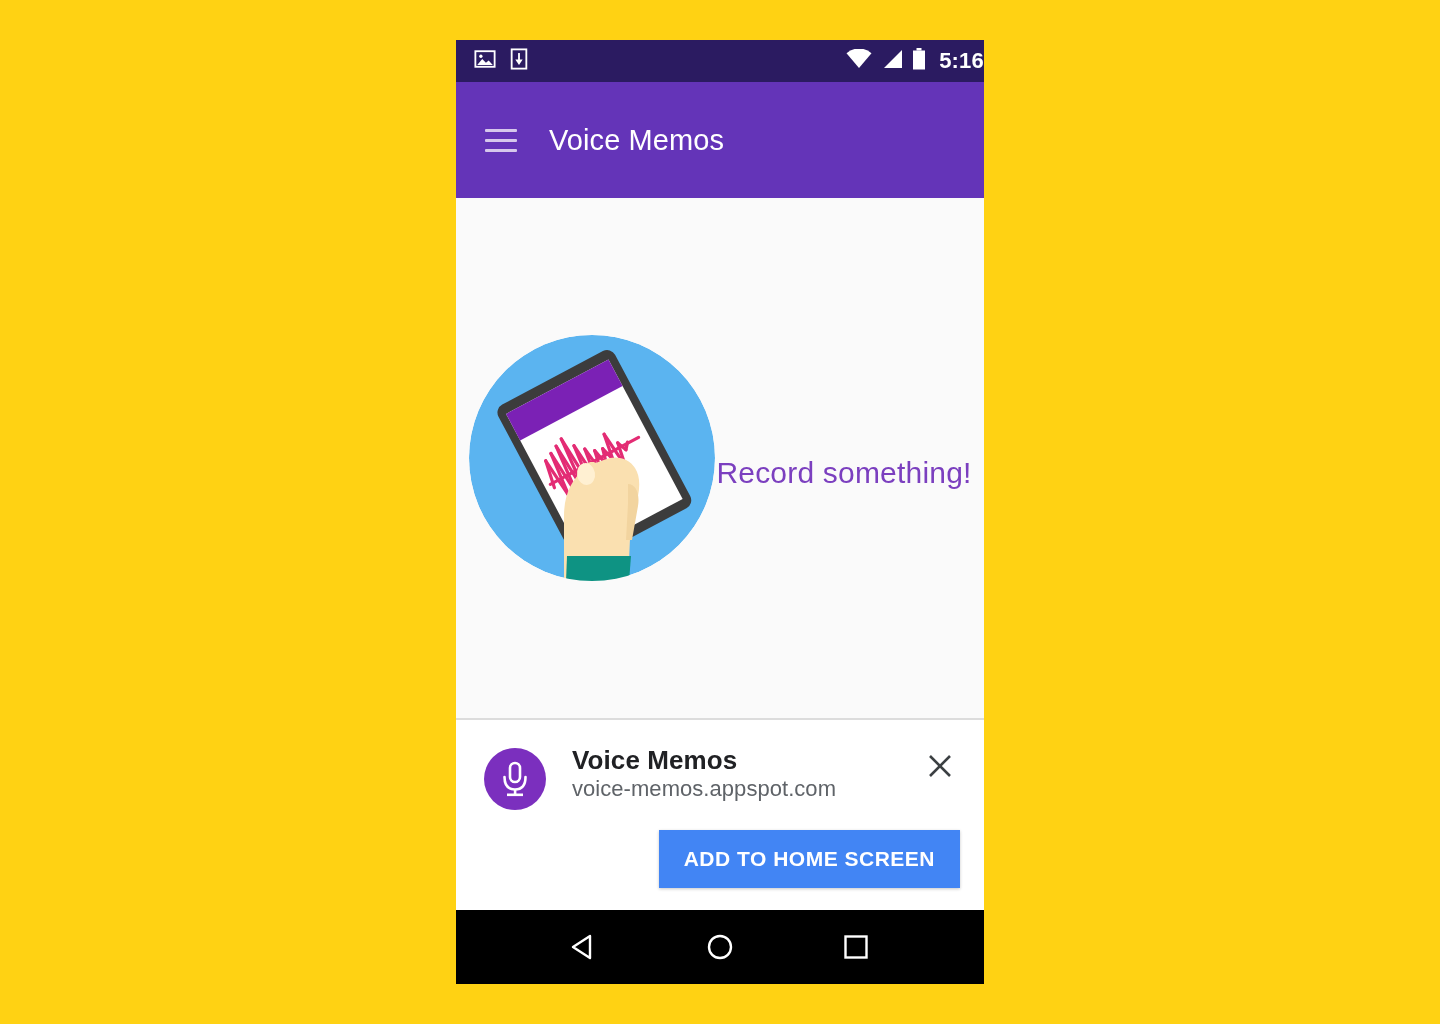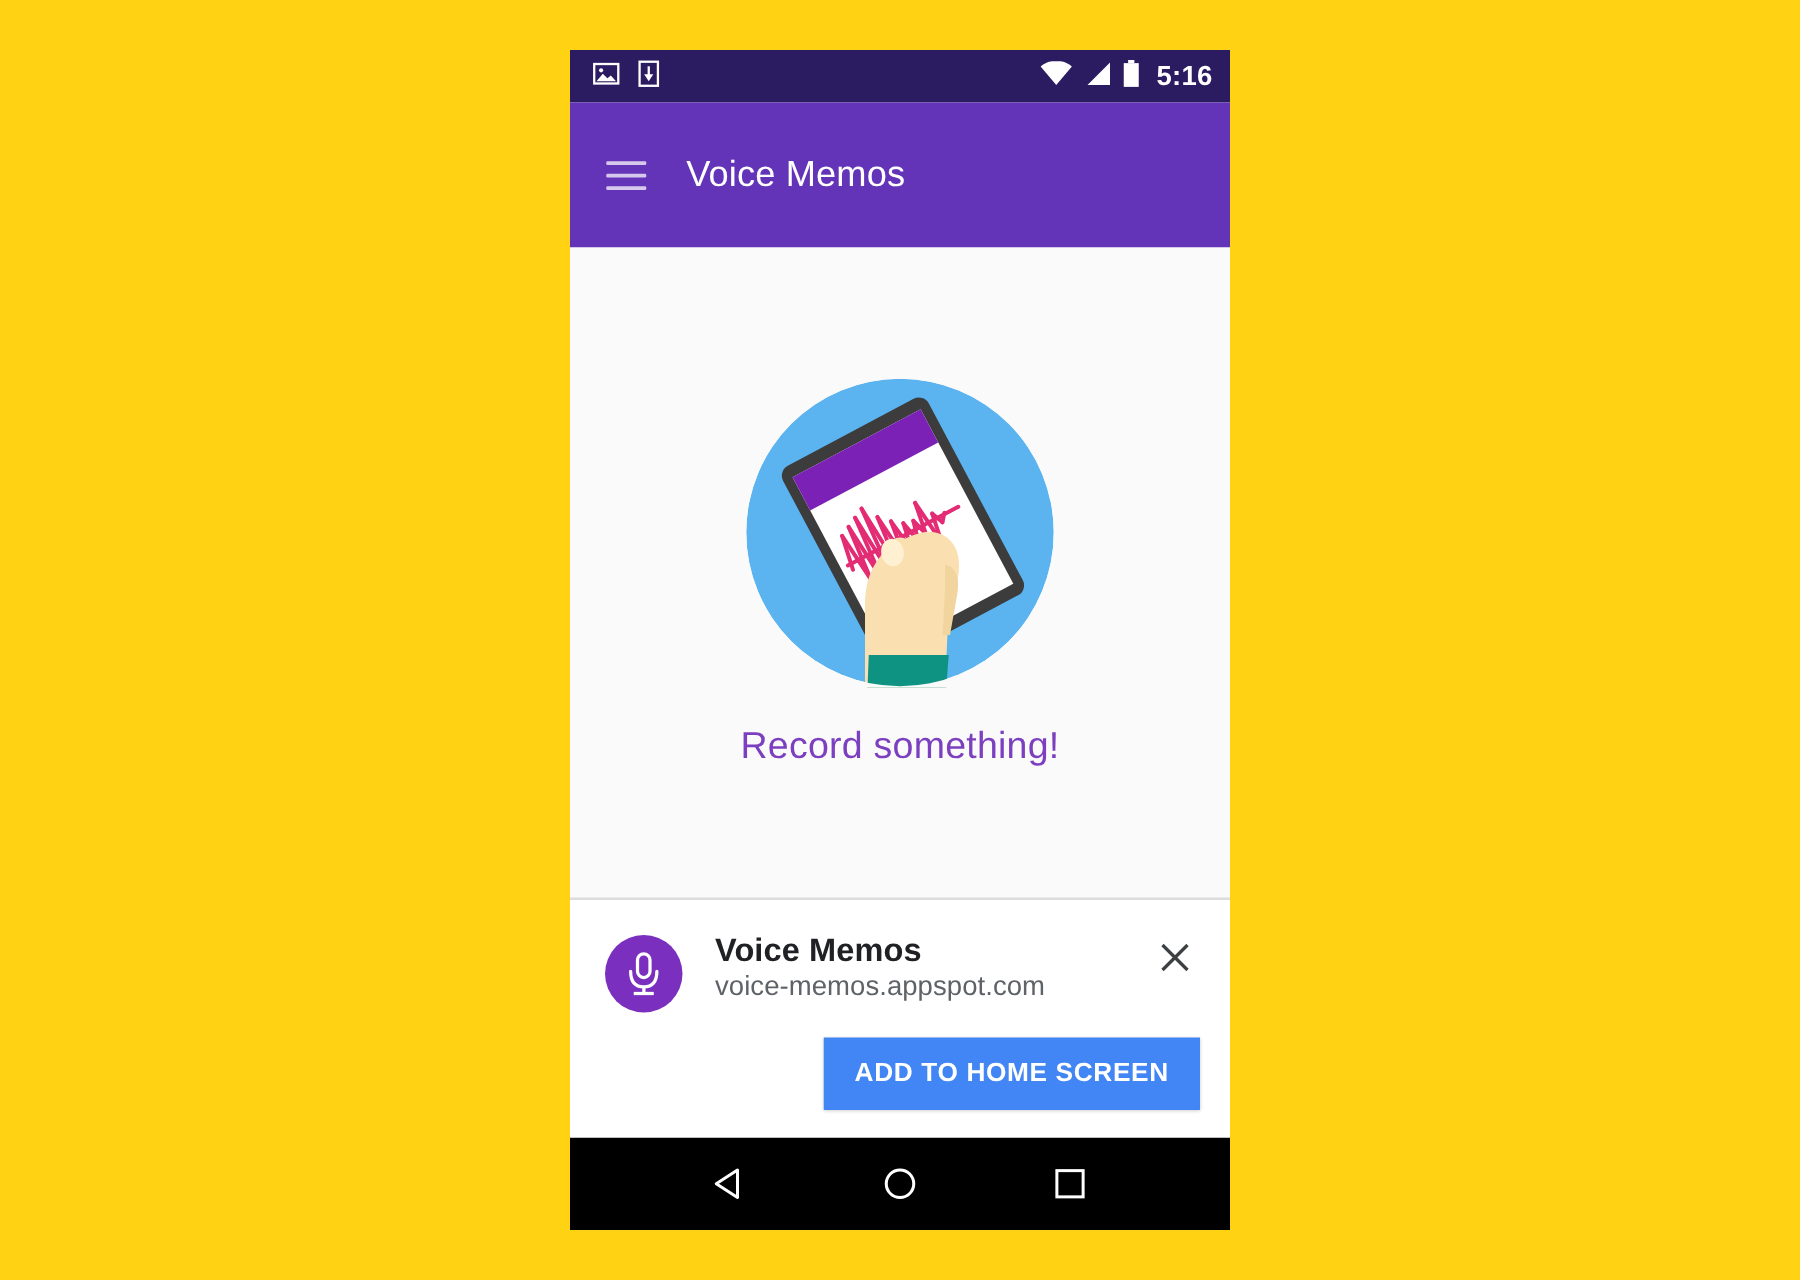--- a/index.html
+++ b/index.html
@@ -28,21 +28,21 @@
     display: flex;
     flex-direction: column;
   }
 
   
   #status-bar {
     height: 42px;
     background: #2B1B61;
     display: flex;
     align-items: center;
-    padding: 0 14px 0 18px;
+    padding: 0 0 0 18px;
     flex: 0 0 auto;
   }
   .sb-left { display: flex; align-items: center; gap: 14px; }
   .sb-right { display: flex; align-items: center; gap: 9px; margin-left: auto; }
   .sb-icon { display: block; }
   #status-time {
     color: #ffffff;
     font-size: 22px;
     font-weight: bold;
     letter-spacing: 0.2px;
@@ -82,21 +82,21 @@
     font-size: 29px;
     font-weight: normal;
     letter-spacing: 0.1px;
   }
 
   
   #content {
     flex: 1 1 auto;
     background: #FAFAFA;
     display: flex;
-    flex-direction: column;
+    flex-direction: row;
     align-items: center;
     justify-content: center;
     position: relative;
     border-bottom: 2px solid #DCDCDC;
   }
 
   #empty-illustration { width: 248px; height: 248px; display: block; }
 
   #empty-message {
     margin-top: 30px;

